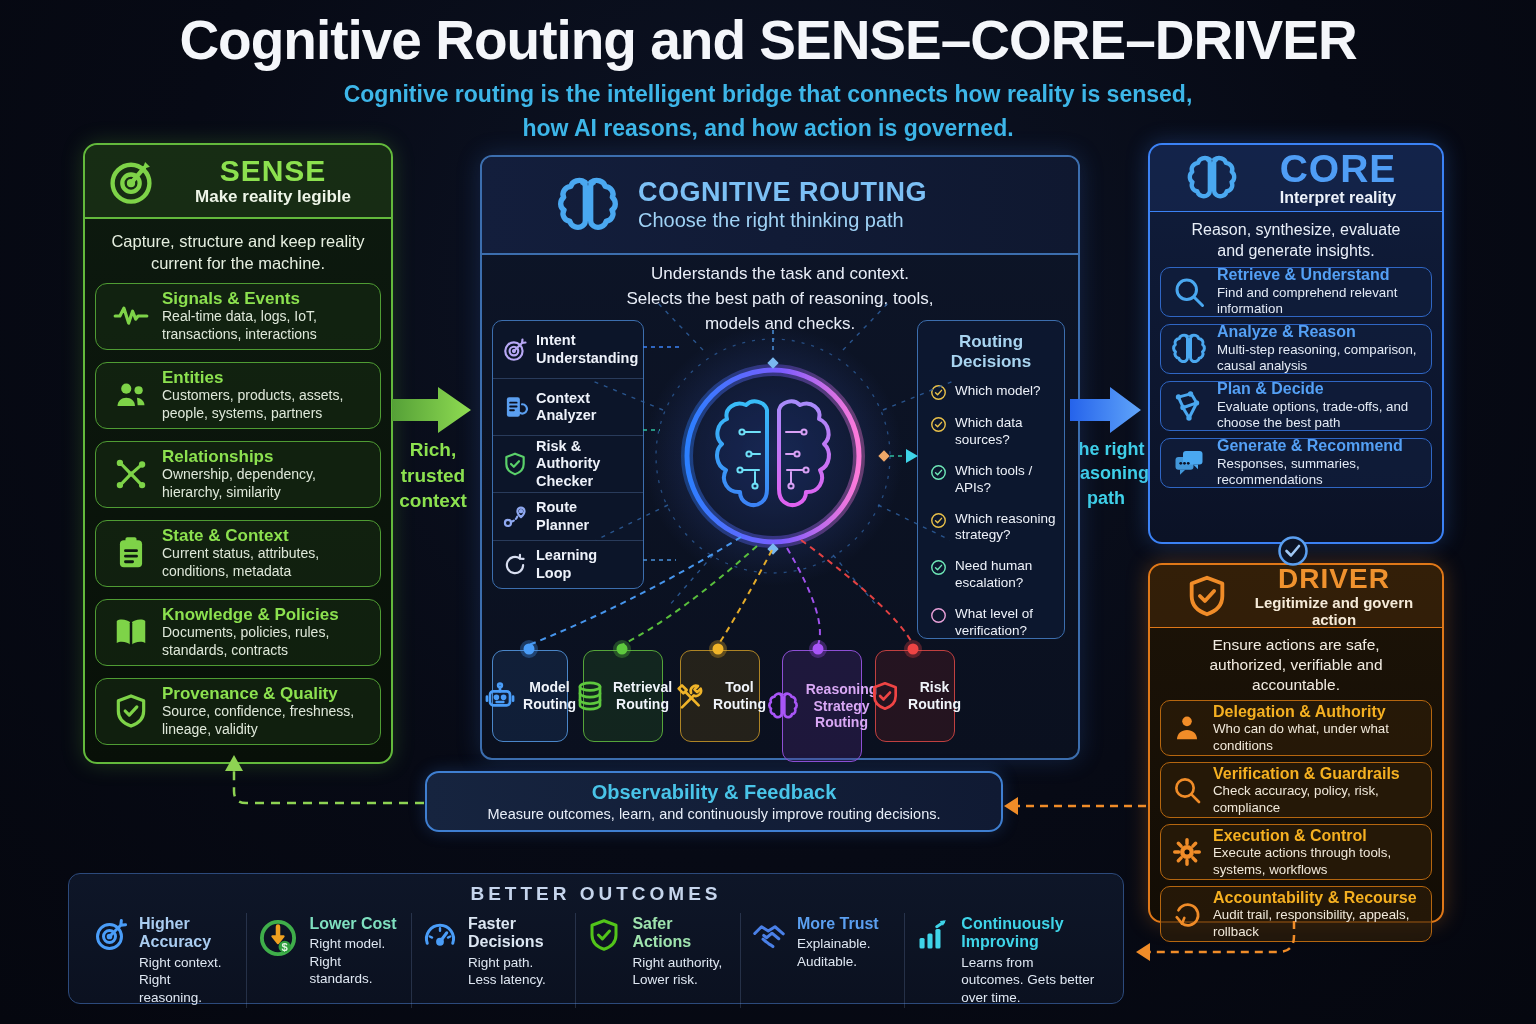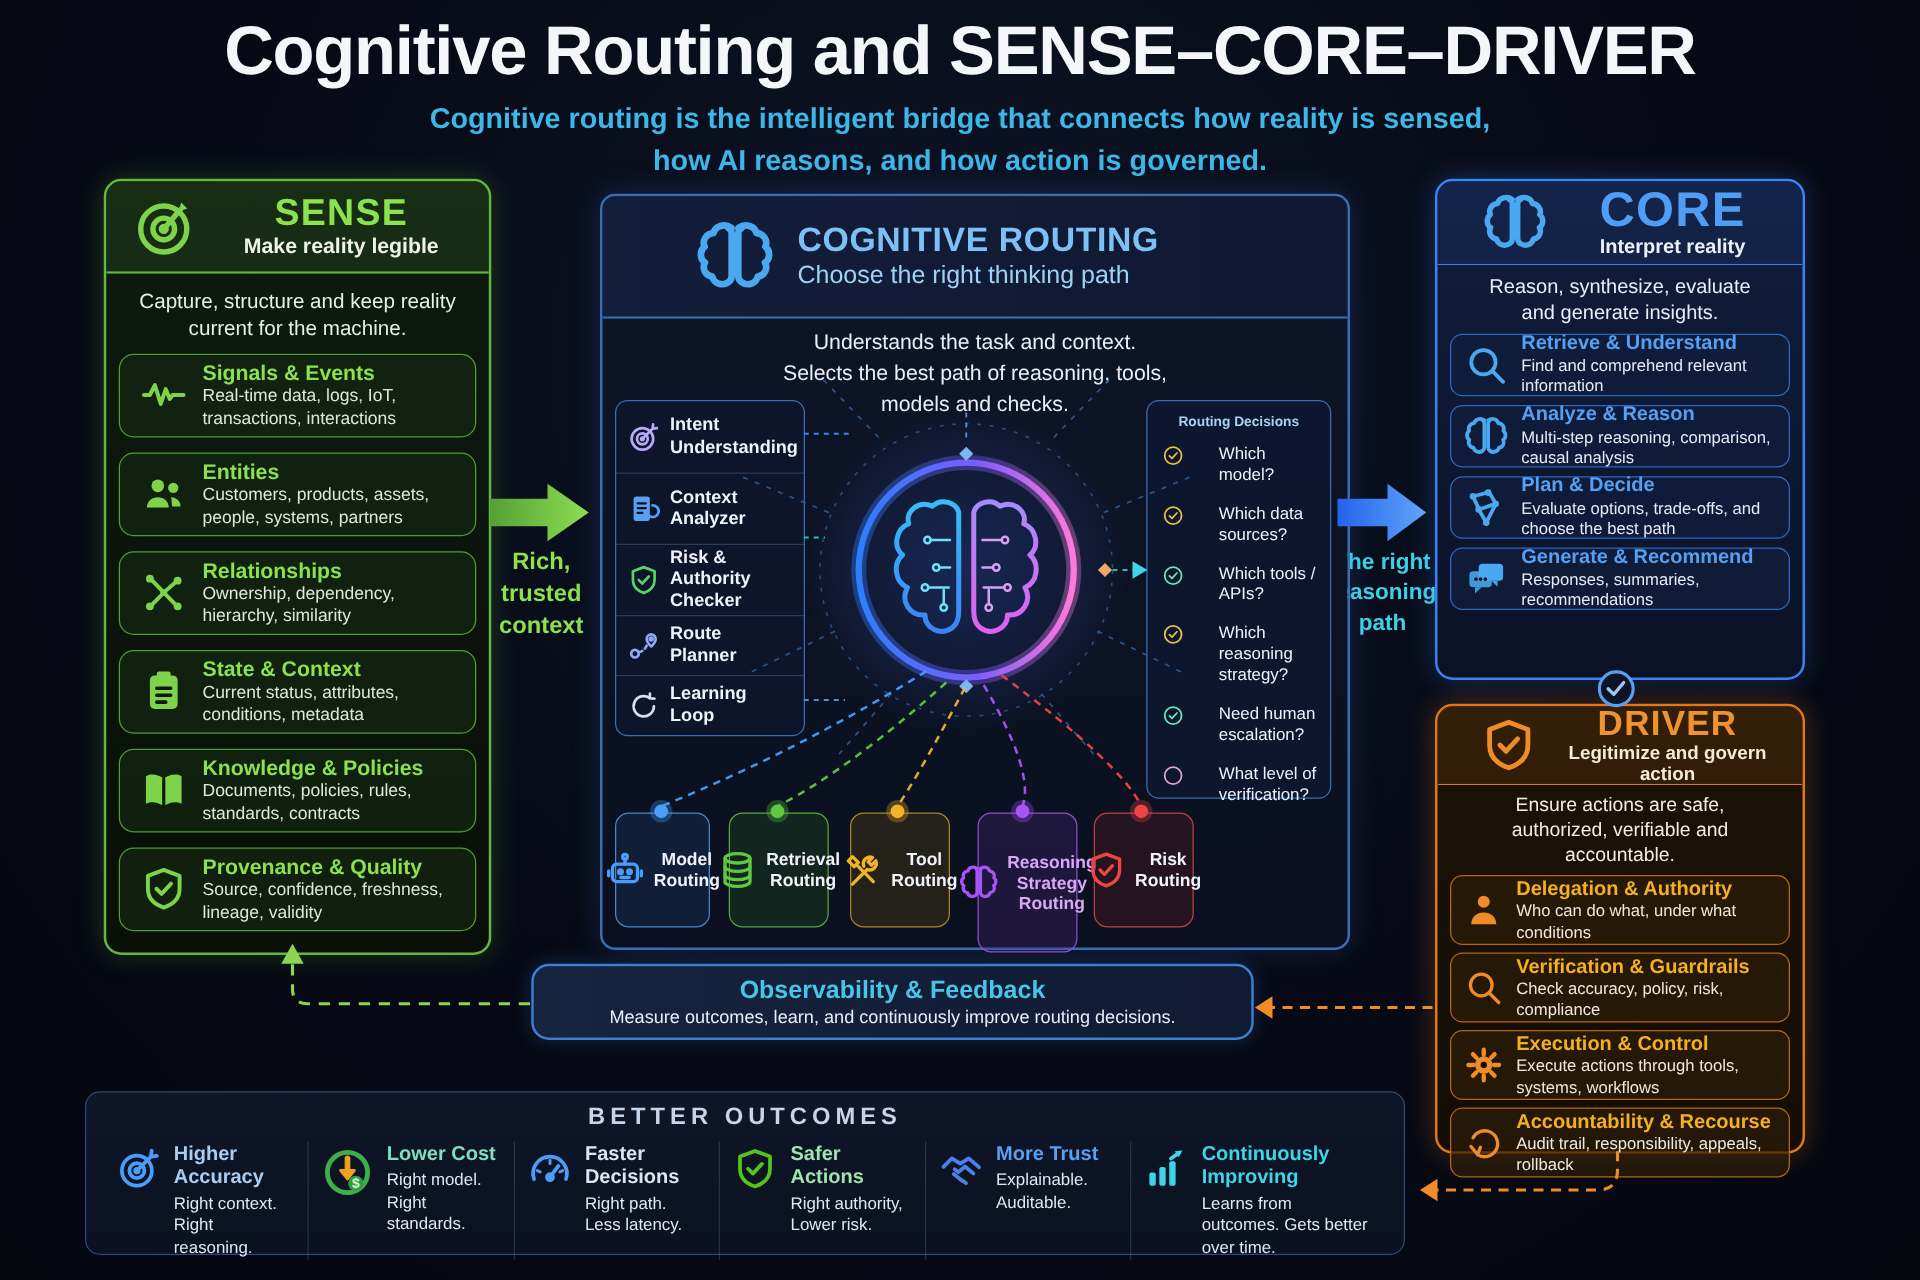--- a/index.html
+++ b/index.html
@@ -47,24 +47,24 @@
   .center .ptitle{font-size:27px;color:#7cc0f5;letter-spacing:.5px;}
   .center .ptag{font-size:20px;color:#9fd2f5;font-weight:400;margin-top:3px;}
   .c-desc{position:absolute;left:143px;top:104px;width:310px;text-align:center;font-size:17px;line-height:1.48;color:#e9eef8;}
   .modules{position:absolute;left:10px;top:163px;width:152px;border:1.5px solid #3c6eae;border-radius:10px;background:rgba(13,22,42,.88);box-sizing:border-box;}
   .m-row{display:flex;align-items:center;gap:8px;padding:0 9px;box-sizing:border-box;}
   .m-row + .m-row{border-top:1px solid rgba(110,150,210,.3);}
   .m-row.tall{height:57px}.m-row.short{height:48px}
   .m-row .ic{width:26px;height:26px;}
   .m-row .lbl{font-size:14.5px;font-weight:600;color:#eef2fa;line-height:1.2;}
   .decisions{position:absolute;left:435px;top:163px;width:148px;height:319px;border:1.5px solid #3c6eae;border-radius:10px;background:rgba(13,24,48,.92);box-sizing:border-box;}
-  .decisions .dtitle{margin:11px 4px 4px;text-align:center;font-size:11px;font-weight:700;color:#a8d4f0;}
+  .decisions .dtitle{margin:11px 4px 4px;text-align:center;font-size:17px;font-weight:700;color:#a8d4f0;}
   .dec-item{display:flex;gap:8px;padding:7px 6px 7px 12px;align-items:flex-start;}
   .dec-item .ic{width:17px;height:17px;margin-top:1px;}
-  .dec-item .lbl{font-size:13.5px;color:#eef2fa;line-height:1.25;margin-left:20px;}
+  .dec-item .lbl{font-size:13.5px;color:#eef2fa;line-height:1.25;}
   .chip{position:absolute;border-radius:11px;display:flex;flex-direction:row;align-items:center;justify-content:center;gap:7px;
     text-align:center;font-size:14px;font-weight:600;color:#f0f4fa;line-height:1.18;box-sizing:border-box;padding:4px;}
   .chip .ic{width:32px;height:32px;}
   .chip1{left:10px;top:493px;width:76px;height:92px;border:1.5px solid #4a86c8;background:rgba(40,80,140,.22);}
   .chip2{left:101px;top:493px;width:80px;height:92px;border:1.5px solid #55a53a;background:rgba(38,92,30,.28);}
   .chip3{left:198px;top:493px;width:80px;height:92px;border:1.5px solid #ad8425;background:rgba(112,86,12,.26);}
   .chip4{left:300px;top:493px;width:80px;height:112px;border:1.5px solid #8d4fd4;background:rgba(82,42,132,.28);}
   .chip5{left:393px;top:493px;width:80px;height:92px;border:1.5px solid #c04040;background:rgba(122,32,32,.24);}
   .chip4 .clbl{color:#d9a8f5;}
 

